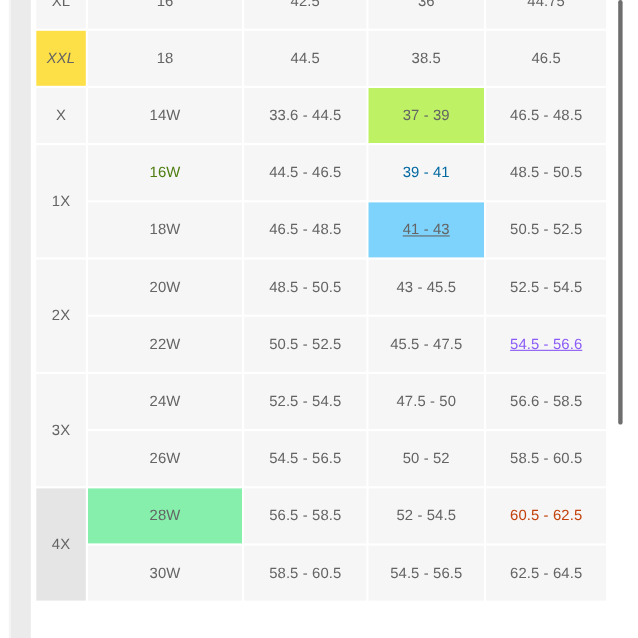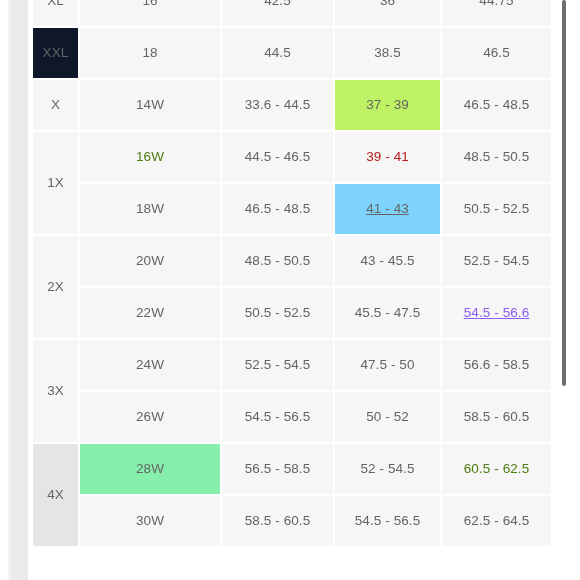--- a/index.html
+++ b/index.html
@@ -123,38 +123,38 @@
       </colgroup>
       <tbody>
           <tr>
             <td class="group-label" style="background: rgb(246, 246, 246); color: rgb(100, 100, 100);">XL</td>
             <td style="background: rgb(246, 246, 246); color: rgb(100, 100, 100);">16</td>
             <td style="background: rgb(246, 246, 246); color: rgb(100, 100, 100);">42.5</td>
             <td style="background: rgb(246, 246, 246); color: rgb(100, 100, 100);">36</td>
             <td style="background: rgb(246, 246, 246); color: rgb(100, 100, 100);">44.75</td>
           </tr>
           <tr>
-            <td class="group-label" style="background: #0f172a; color: rgb(100, 100, 100);">XXL</td>
+            <td class="group-label" style="background: #fde047; color: rgb(100, 100, 100); font-style: italic;">XXL</td>
             <td style="background: rgb(246, 246, 246); color: rgb(100, 100, 100);">18</td>
             <td style="background: rgb(246, 246, 246); color: rgb(100, 100, 100);">44.5</td>
             <td style="background: rgb(246, 246, 246); color: rgb(100, 100, 100);">38.5</td>
             <td style="background: rgb(246, 246, 246); color: rgb(100, 100, 100);">46.5</td>
           </tr>
           <tr>
             <td class="group-label" style="background: rgb(246, 246, 246); color: rgb(100, 100, 100);">X</td>
             <td style="background: rgb(246, 246, 246); color: rgb(100, 100, 100);">14W</td>
             <td style="background: rgb(246, 246, 246); color: rgb(100, 100, 100);">33.6 - 44.5</td>
             <td style="background: #bef264; color: rgb(100, 100, 100);">37 - 39</td>
             <td style="background: rgb(246, 246, 246); color: rgb(100, 100, 100);">46.5 - 48.5</td>
           </tr>
           <tr>
             <td class="group-label" rowspan="2" style="background: rgb(246, 246, 246); color: rgb(100, 100, 100);">1X</td>
             <td style="background: rgb(246, 246, 246); color: #4d7c0f;">16W</td>
             <td style="background: rgb(246, 246, 246); color: rgb(100, 100, 100);">44.5 - 46.5</td>
-            <td style="background: rgb(246, 246, 246); color: #b91c1c;">39 - 41</td>
+            <td style="background: rgb(246, 246, 246); color: #0369a1;">39 - 41</td>
             <td style="background: rgb(246, 246, 246); color: rgb(100, 100, 100);">48.5 - 50.5</td>
           </tr>
           <tr>
             <td style="background: rgb(246, 246, 246); color: rgb(100, 100, 100);">18W</td>
             <td style="background: rgb(246, 246, 246); color: rgb(100, 100, 100);">46.5 - 48.5</td>
             <td style="background: #7dd3fc; color: rgb(100, 100, 100); text-decoration: underline;">41 - 43</td>
             <td style="background: rgb(246, 246, 246); color: rgb(100, 100, 100);">50.5 - 52.5</td>
           </tr>
           <tr>
             <td class="group-label" rowspan="2" style="background: rgb(246, 246, 246); color: rgb(100, 100, 100);">2X</td>
@@ -180,21 +180,21 @@
             <td style="background: rgb(246, 246, 246); color: rgb(100, 100, 100);">26W</td>
             <td style="background: rgb(246, 246, 246); color: rgb(100, 100, 100);">54.5 - 56.5</td>
             <td style="background: rgb(246, 246, 246); color: rgb(100, 100, 100);">50 - 52</td>
             <td style="background: rgb(246, 246, 246); color: rgb(100, 100, 100);">58.5 - 60.5</td>
           </tr>
           <tr>
             <td class="group-label" rowspan="2" style="background: #e5e5e5; color: rgb(100, 100, 100);">4X</td>
             <td style="background: #86efac; color: rgb(100, 100, 100);">28W</td>
             <td style="background: rgb(246, 246, 246); color: rgb(100, 100, 100);">56.5 - 58.5</td>
             <td style="background: rgb(246, 246, 246); color: rgb(100, 100, 100);">52 - 54.5</td>
-            <td style="background: rgb(246, 246, 246); color: #4d7c0f;">60.5 - 62.5</td>
+            <td style="background: rgb(246, 246, 246); color: #c2410c;">60.5 - 62.5</td>
           </tr>
           <tr>
             <td style="background: rgb(246, 246, 246); color: rgb(100, 100, 100);">30W</td>
             <td style="background: rgb(246, 246, 246); color: rgb(100, 100, 100);">58.5 - 60.5</td>
             <td style="background: rgb(246, 246, 246); color: rgb(100, 100, 100);">54.5 - 56.5</td>
             <td style="background: rgb(246, 246, 246); color: rgb(100, 100, 100);">62.5 - 64.5</td>
           </tr>
         </tbody>
     </table>
   </div>

